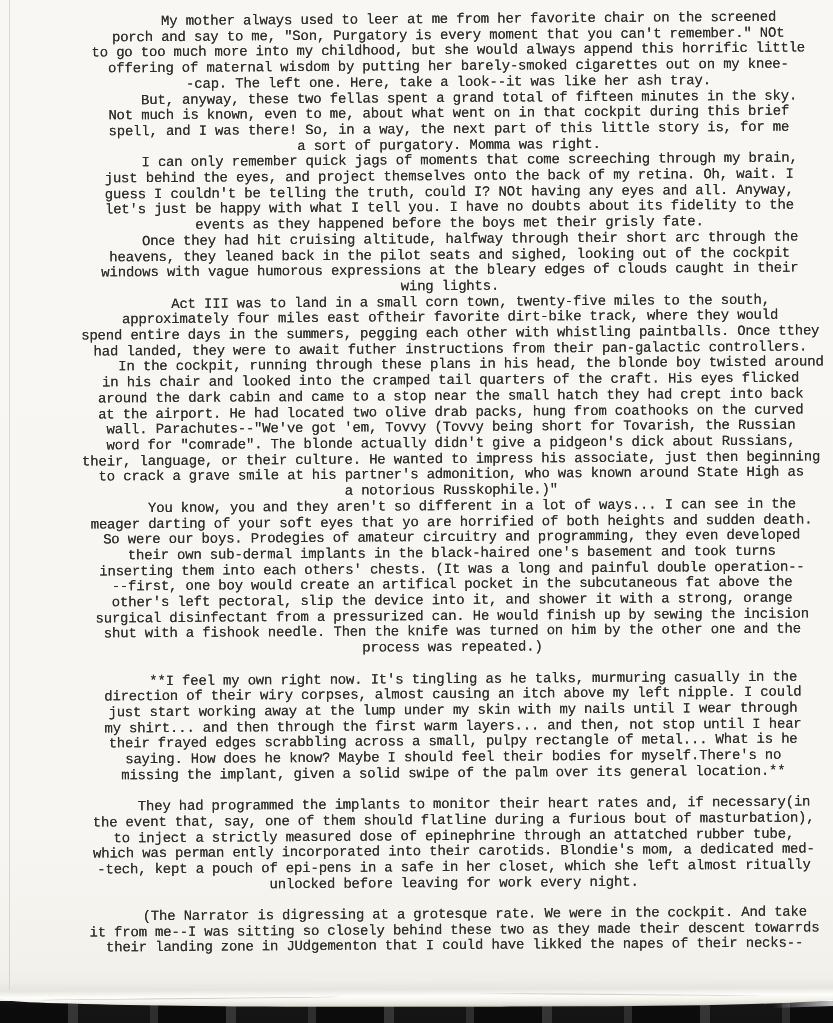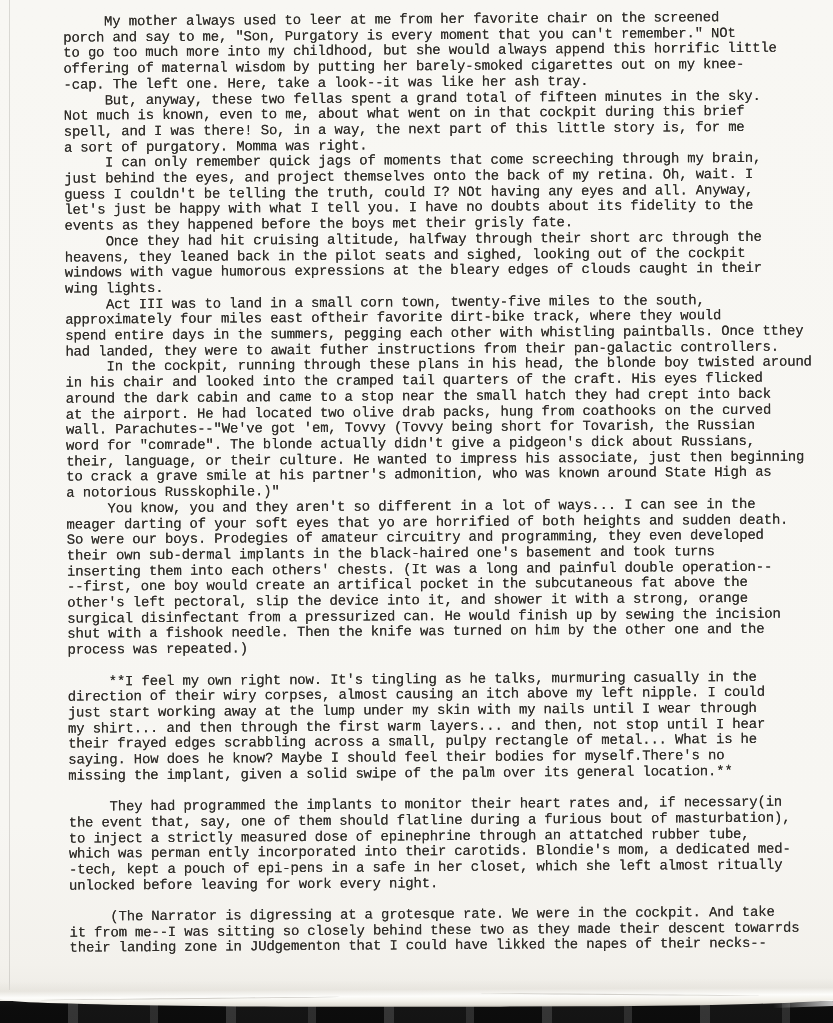--- a/index.html
+++ b/index.html
@@ -18,20 +18,21 @@
     position: absolute;
     inset: 0;
   }
   .paper-sheet {
     position: absolute;
     left: 0;
     top: 0;
     width: 833px;
     height: 1005px;
     background: linear-gradient(180deg, #f8f7f3 0%, #f7f6f2 82%, #f3f1ec 96%, #eceae4 100%);
+    text-align: center;
   }
   .paper-left-edge {
     position: absolute;
     left: 9px;
     top: 0;
     width: 1px;
     height: 990px;
     background: rgba(180,178,172,0.45);
   }
   .typed-text {

